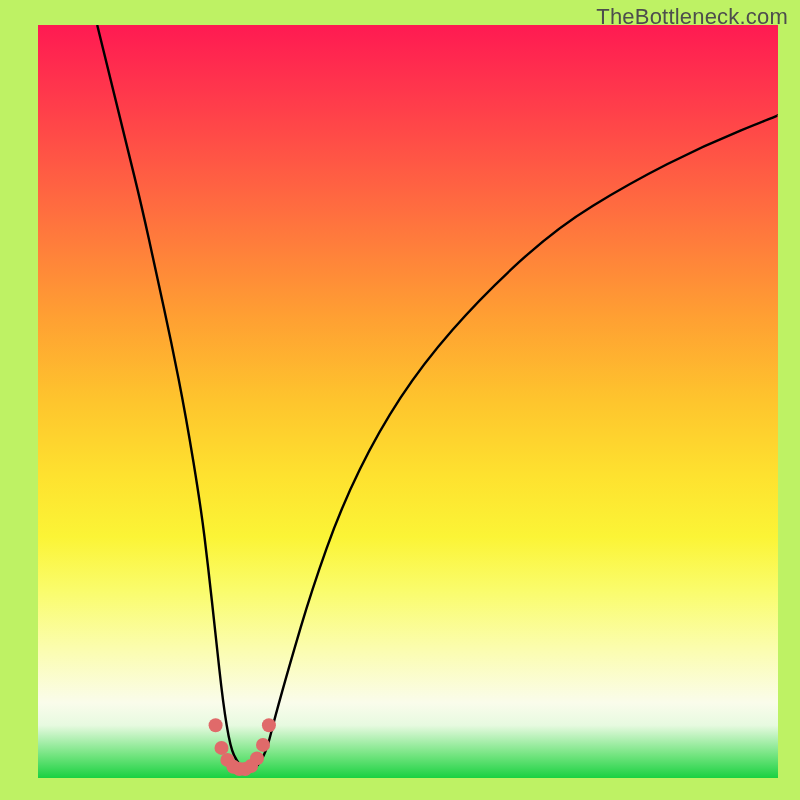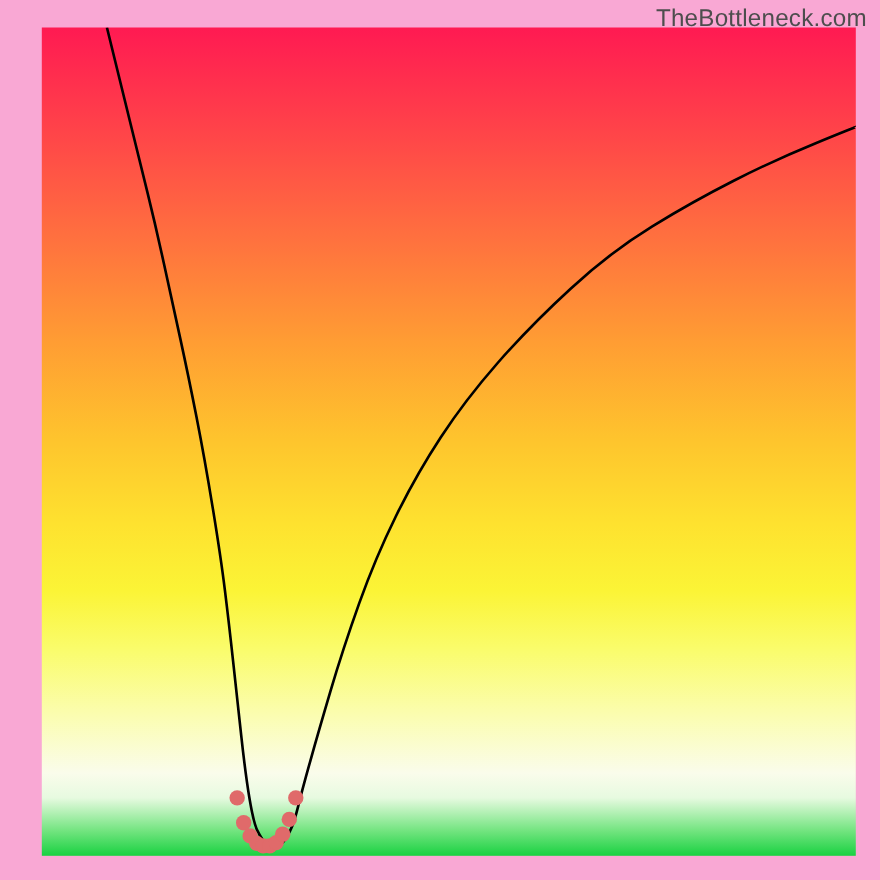--- a/index.html
+++ b/index.html
@@ -10,21 +10,21 @@
     overflow: hidden;
     background: #000;
     font-family: Arial, Helvetica, sans-serif;
   }
   .frame {
     position: absolute;
     left: 0;
     top: 0;
     width: 800px;
     height: 800px;
-    background: #f9a8d4;
+    background: #bef264;
   }
   .plot-area {
     position: absolute;
     left: 38px;
     top: 25px;
     width: 740px;
     height: 753px;
     background: linear-gradient(
       to bottom,
       #ff1a52 0%,

